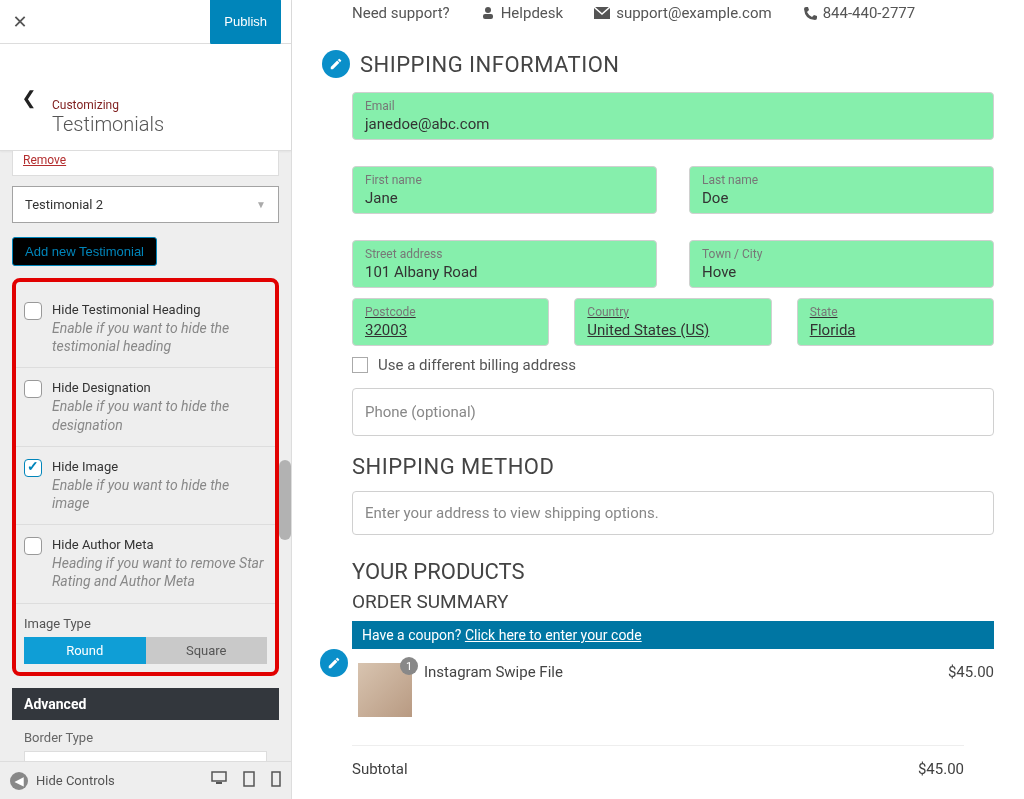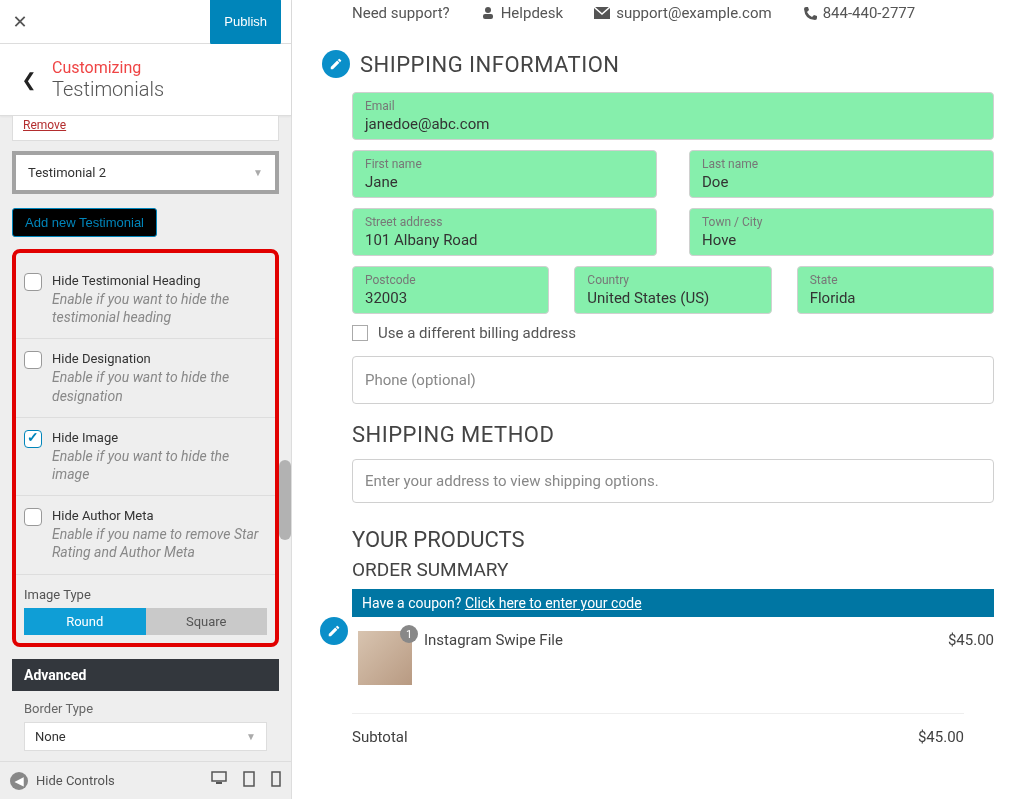--- a/index.html
+++ b/index.html
@@ -4,25 +4,25 @@
 <style>
 * { box-sizing: border-box; margin: 0; padding: 0; }
 body { font-family: -apple-system, BlinkMacSystemFont, "Segoe UI", Roboto, sans-serif; font-size: 13px; color: #333; background: #fff; width: 1024px; height: 799px; overflow: hidden; position: relative; }
 .layout { display: flex; height: 100%; }
 .sidebar { width: 292px; background: #eee; border-right: 1px solid #ddd; display: flex; flex-direction: column; position: relative; }
 .topbar { height: 44px; background: #fff; border-bottom: 1px solid #ddd; display: flex; align-items: center; justify-content: space-between; padding: 0 10px; box-shadow: 0 1px 2px rgba(0,0,0,0.05); }
 .close-x { width: 20px; height: 20px; display: flex; align-items: center; justify-content: center; color: #555; cursor: pointer; font-size: 18px; }
 .publish-btn { background: #0085ba; color: #fff; padding: 16px 14px; border-radius: 3px; font-size: 13px; cursor: pointer; border: none; }
 .crumb-header { background: #fff; border-bottom: 1px solid #ddd; padding: 14px 14px 14px 14px; display: flex; align-items: center; gap: 8px; box-shadow: 0 1px 2px rgba(0,0,0,0.05); }
 .back-arrow { width: 30px; display: flex; justify-content: center; color: #222; font-size: 18px; cursor: pointer; }
-.crumb-text .small { font-size: 16px; color: #ef4444; }
+.crumb-text .small { font-size: 12px; color: #7f1d1d; margin-top: 40px; }
 .crumb-text .big { font-size: 20px; color: #555; font-weight: 300; }
 .panel-scroll { flex: 1; overflow: hidden; padding: 0 12px 12px 12px; position: relative; }
 .remove-link { color: #b32d2e; font-size: 12px; text-decoration: underline; padding: 2px 10px 8px; display: block; border: 1px solid #ddd; border-top: none; background: #fff; }
-.dropdown-item { background: #fff; border: 4px solid #a3a3a3; padding: 10px 12px; margin-top: 10px; font-size: 13px; color: #333; display: flex; justify-content: space-between; align-items: center; cursor: pointer; }
+.dropdown-item { background: #fff; border: 1px solid #a3a3a3; padding: 10px 12px; margin-top: 10px; font-size: 13px; color: #333; display: flex; justify-content: space-between; align-items: center; cursor: pointer; }
 .dropdown-item .tri { color: #aaa; font-size: 10px; }
 .add-btn { display: inline-block; border: 1px solid #0085ba; color: #0085ba; background: #000000; padding: 6px 12px; border-radius: 3px; margin-top: 14px; font-size: 13px; cursor: pointer; }
 .red-box { border: 4px solid #e10000; border-radius: 8px; margin-top: 12px; padding: 8px 0 8px 0; background: #eee; }
 .option-row { padding: 12px 8px; border-bottom: 1px solid #ddd; display: flex; gap: 10px; }
 .option-row:last-of-type { border-bottom: none; }
 .chk { width: 18px; height: 18px; border: 1px solid #999; border-radius: 4px; background: #fff; flex-shrink: 0; position: relative; cursor: pointer; }
 .chk.checked { border-color: #0085ba; background: #fff; }
 .chk.checked::after { content: "✓"; color: #0085ba; position: absolute; top: -2px; left: 2px; font-size: 14px; font-weight: bold; }
 .opt-label { font-size: 13px; color: #333; }
 .opt-desc { font-size: 14px; color: #888; font-style: italic; margin-top: 2px; line-height: 1.3; }
@@ -45,22 +45,22 @@
 .support-row { display: flex; align-items: center; gap: 31px; color: #555; font-size: 15px; padding: 4px 0 28px 30px; }
 .support-row .item { display: flex; align-items: center; gap: 6px; }
 .section-heading { display: flex; align-items: center; gap: 10px; margin-bottom: 14px; }
 .edit-ball { width: 28px; height: 28px; border-radius: 50%; background: #0a8fc9; display: flex; align-items: center; justify-content: center; flex-shrink: 0; }
 .edit-ball svg { width: 14px; height: 14px; }
 .section-heading h2 { font-size: 22px; font-weight: 400; color: #444; letter-spacing: 0.5px; }
 .form-grid { display: flex; flex-direction: column; gap: 10px; padding-left: 30px; }
 .field { border: 1px solid #d0d0d0; border-radius: 4px; padding: 6px 12px 6px; flex: 1; background: #86efac; }
 .field .lbl { font-size: 12px; color: #777; }
 .field .val { font-size: 15px; color: #333; margin-top: 2px; }
-.row2 { display: flex; gap: 32px; }
-.row3 { display: flex; gap: 25px; }
+.row2 { display: flex; gap: 32px; margin-top: 16px; }
+.row3 { display: flex; gap: 25px; text-decoration: underline; }
 .checkbox-row { display: flex; align-items: center; gap: 10px; margin: 10px 0 14px 30px; color: #555; font-size: 15px; }
 .checkbox-row .chk2 { width: 16px; height: 16px; border: 1px solid #aaa; background: #fff; cursor: pointer; }
 .sub-heading { font-size: 22px; color: #444; letter-spacing: 0.5px; margin: 18px 0 12px 30px; font-weight: 400; }
 .your-products { font-size: 22px; color: #444; margin: 24px 0 6px 30px; font-weight: 400; }
 .order-summary { font-size: 19px; color: #444; margin: 0 0 8px 30px; font-weight: 400; }
 .coupon-banner { background: #0076a3; color: #fff; padding: 6px 10px; margin-left: 30px; font-size: 14px; }
 .coupon-banner a { color: #fff; text-decoration: underline; cursor: pointer; }
 .product-row { display: flex; align-items: flex-start; gap: 12px; margin: 14px 0 0 0; padding-bottom: 14px; }
 .product-img { width: 54px; height: 54px; background: linear-gradient(135deg,#d8c4b0,#b89a82); position: relative; flex-shrink: 0; }
 .product-img .badge { position: absolute; top: -6px; right: -6px; width: 18px; height: 18px; border-radius: 50%; background: #888; color: #fff; font-size: 11px; display: flex; align-items: center; justify-content: center; }
@@ -119,21 +119,21 @@
           <div class="chk checked"></div>
           <div>
             <div class="opt-label">Hide Image</div>
             <div class="opt-desc">Enable if you want to hide the image</div>
           </div>
         </div>
         <div class="option-row">
           <div class="chk"></div>
           <div>
             <div class="opt-label">Hide Author Meta</div>
-            <div class="opt-desc">Enable if you name to remove Star Rating and Author Meta</div>
+            <div class="opt-desc">Heading if you want to remove Star Rating and Author Meta</div>
           </div>
         </div>
         <div class="image-type-label">Image Type</div>
         <div class="segmented">
           <div class="seg active">Round</div>
           <div class="seg inactive">Square</div>
         </div>
       </div>
 
       <div class="advanced-bar">Advanced</div>

